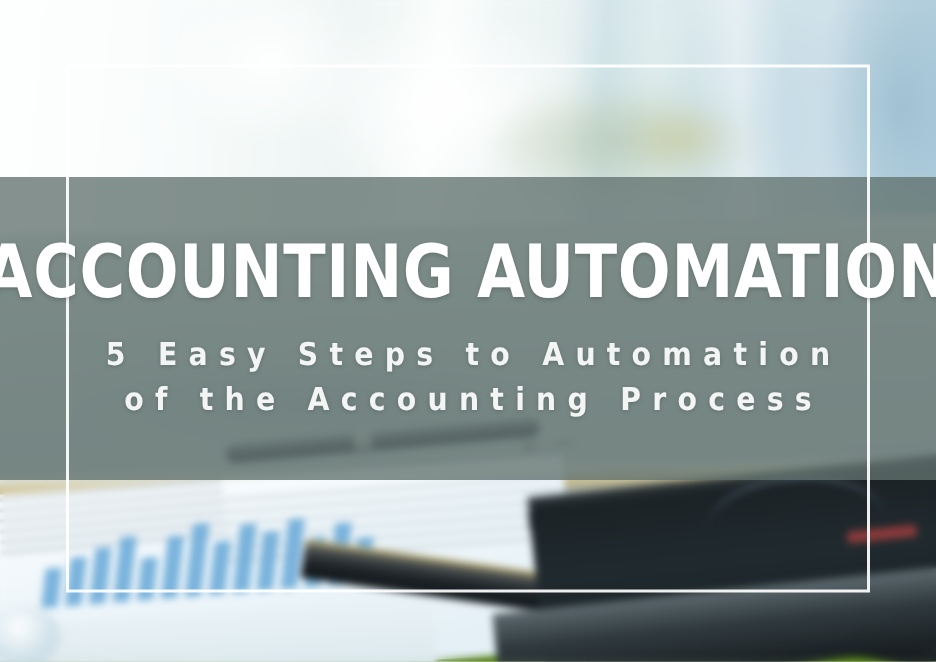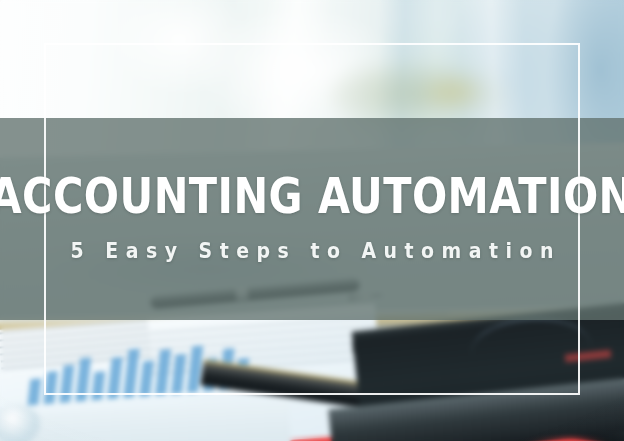--- a/index.html
+++ b/index.html
@@ -8,21 +8,21 @@
     padding: 0;
     background: #ffffff;
   }
 
   #banner {
     position: relative;
     width: 624px;
     height: 441px;
     overflow: hidden;
     font-family: "Liberation Sans", sans-serif;
-    background: #ef4444;
+    background: #4d7c0f;
   }
 
   
   .photo {
     position: absolute;
     inset: 0;
     overflow: hidden;
   }
 
   
@@ -399,16 +399,17 @@
   </div>
 
   <div class="overlay-band"></div>
 
   <div class="frame"></div>
 
   <div class="text-block">
     <h1 class="headline">ACCOUNTING AUTOMATION</h1>
     <div class="subhead">
       <span class="line">5 Easy Steps to Automation</span>
+      <span class="line">of the Accounting Process</span>
     </div>
   </div>
 
 </div>
 
 </body></html>

